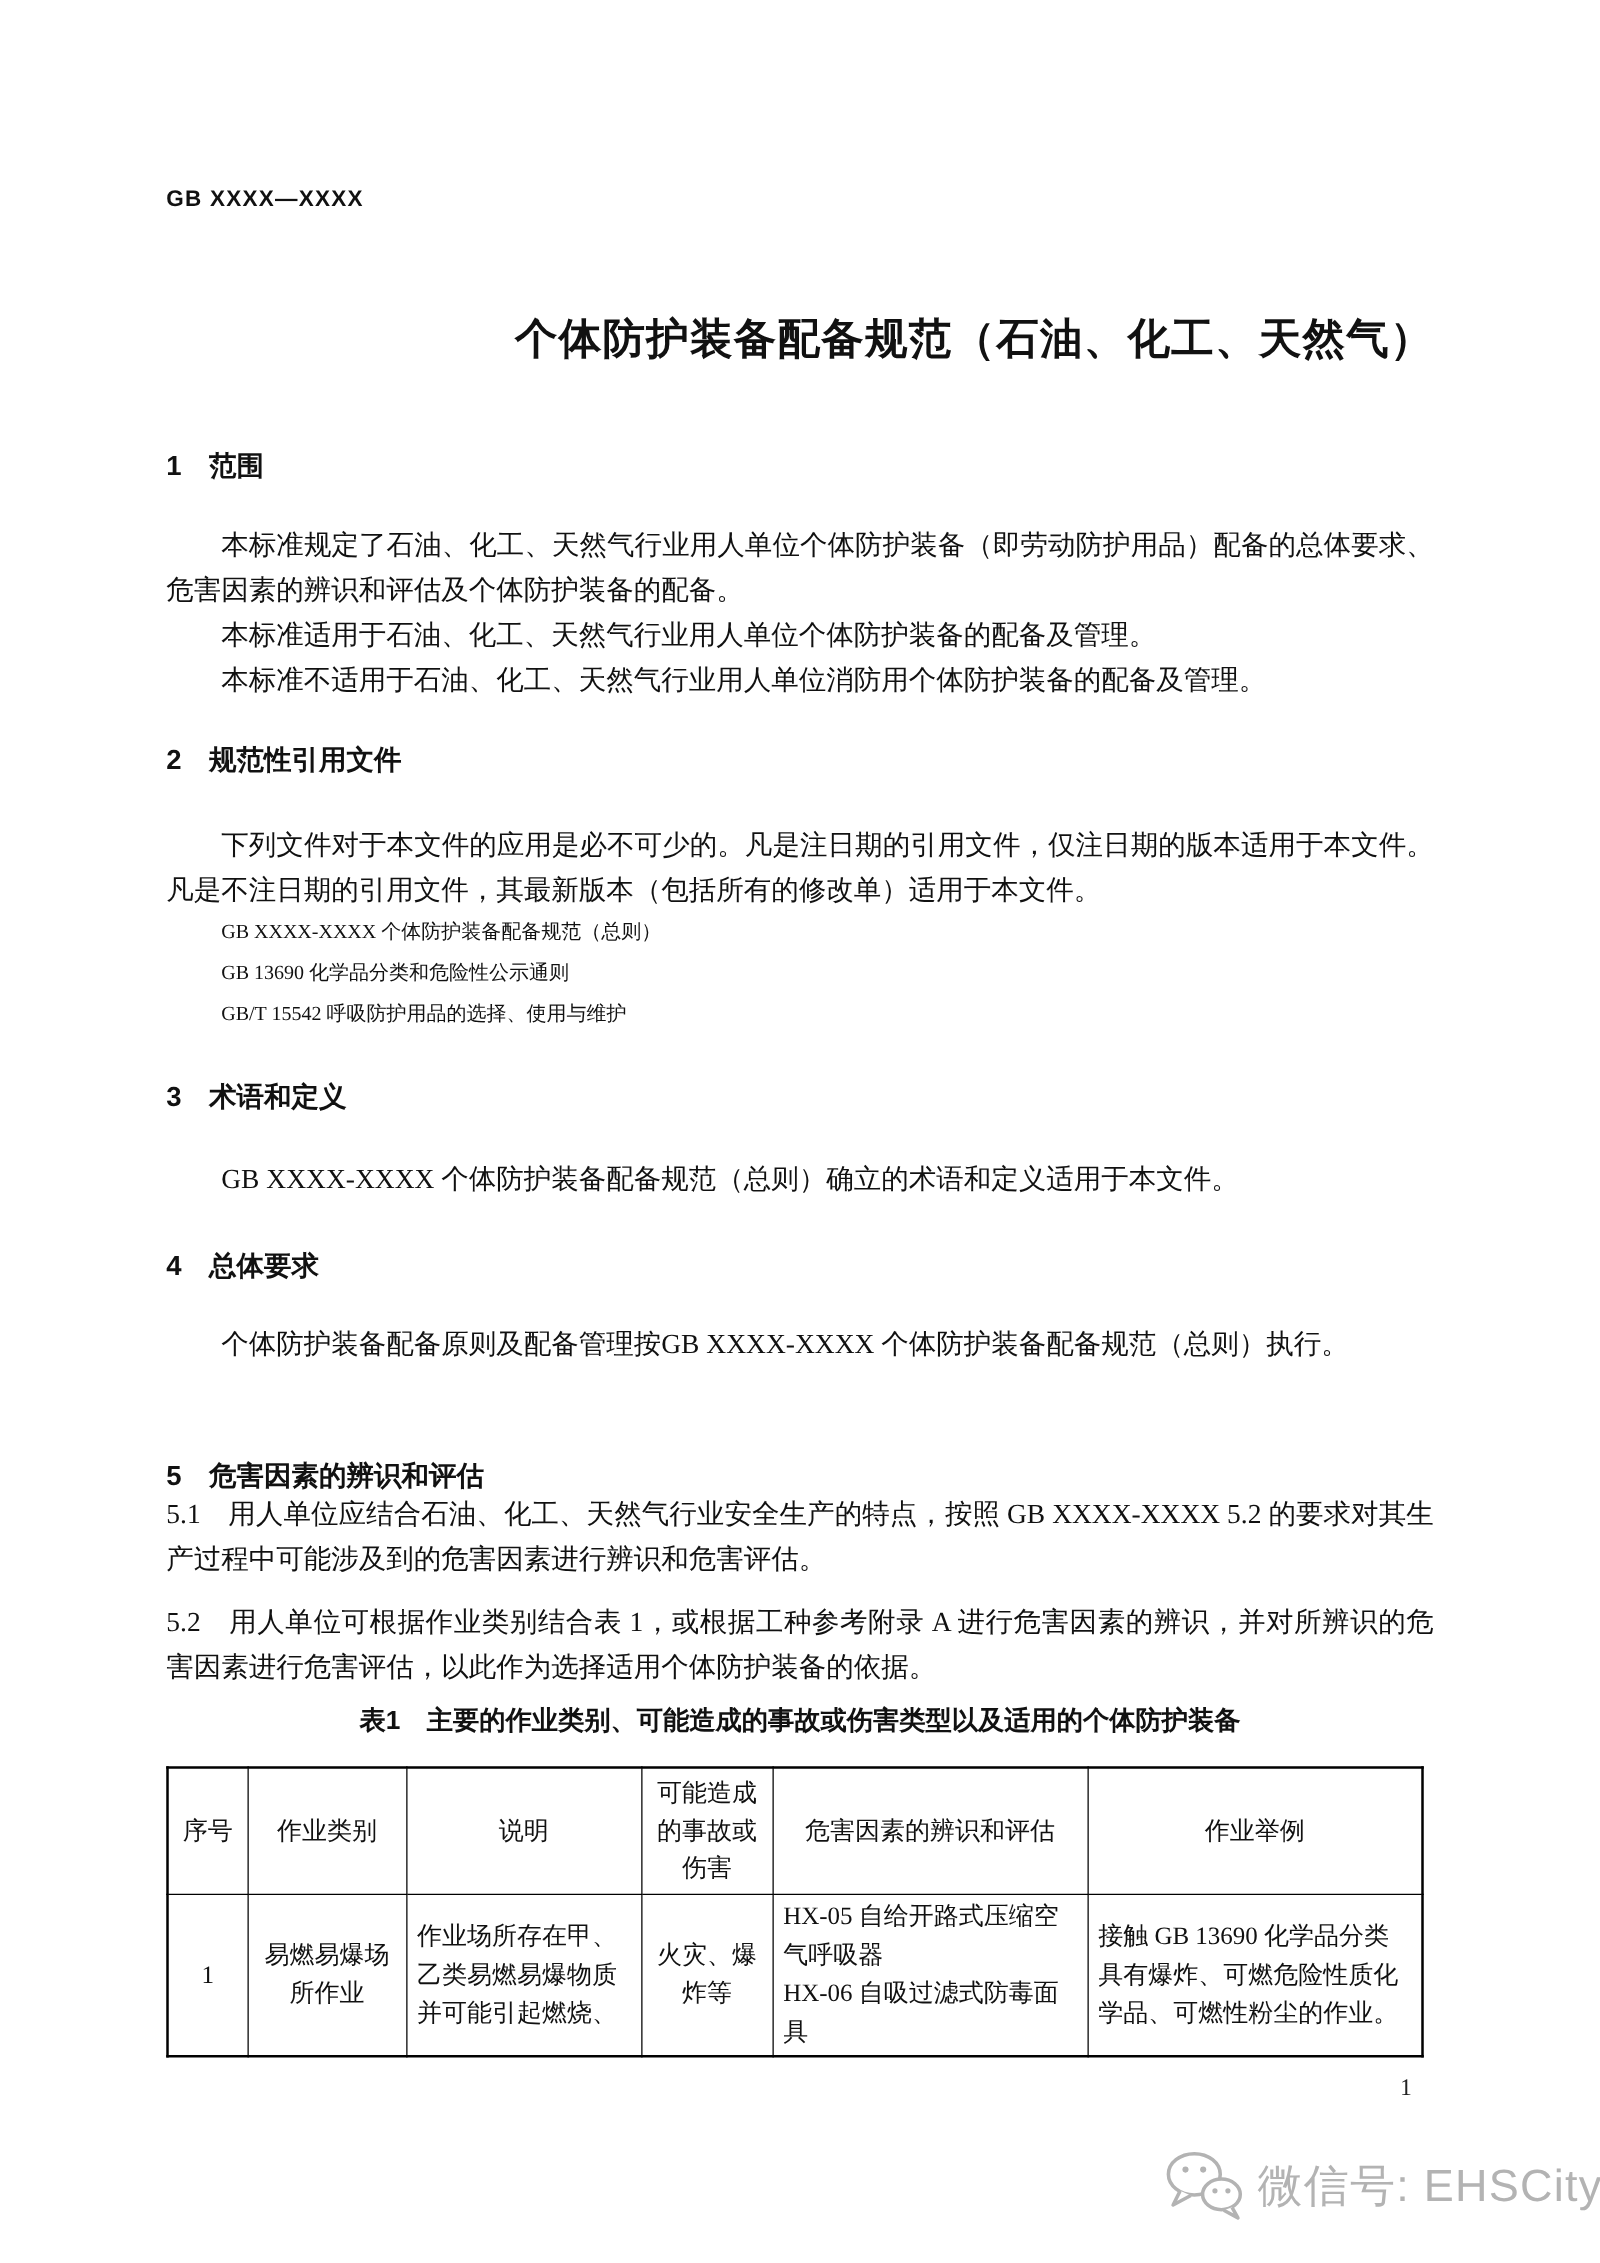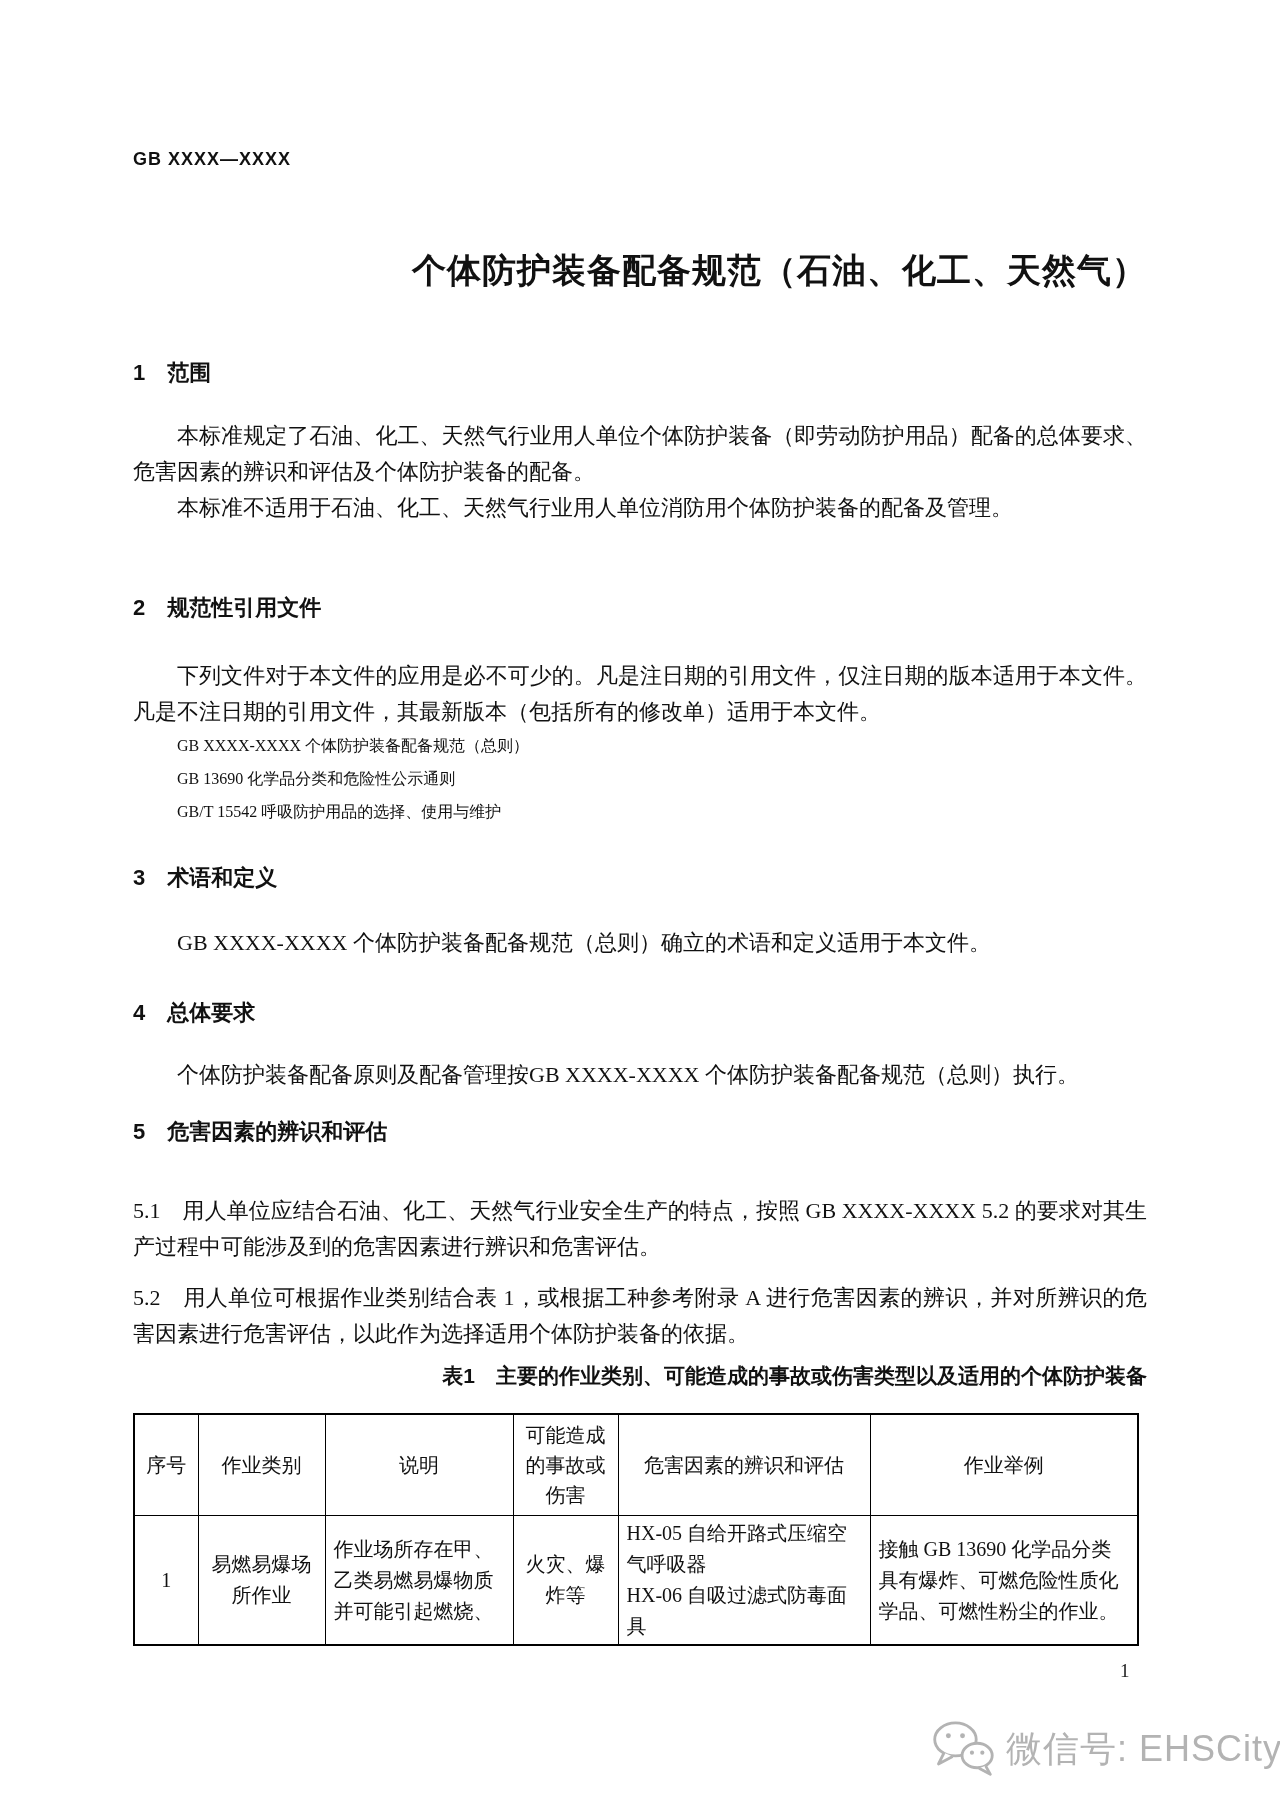--- a/index.html
+++ b/index.html
@@ -30,21 +30,21 @@
   }
   .body-p{
     font-size:22px;line-height:36px;text-align:justify;
     margin:0;
   }
   .indent{text-indent:44px;}
   .refs{font-size:16px;line-height:33px;padding-left:44px;}
   .refs div{white-space:nowrap;}
 
   .tbl-caption{
-    text-align:right;
+    text-align:center;
     font-family:"Liberation Sans", sans-serif;
     font-weight:bold;font-size:21px;
   }
   table.ppe{
     border-collapse:collapse;table-layout:fixed;
     width:1004px;
     border:2px solid #000;
     font-size:20px;
   }
   table.ppe th, table.ppe td{
@@ -87,20 +87,21 @@
   <div class="content">
 
     <div class="abs doc-number" style="top:149px;">GB XXXX—XXXX</div>
 
     <div class="abs doc-title" style="top:248px;">个体防护装备配备规范（石油、化工、天然气）</div>
 
     <div class="abs sec-heading" style="top:360px;">1　范围</div>
 
     <div class="abs" style="top:418px;">
       <p class="body-p indent">本标准规定了石油、化工、天然气行业用人单位个体防护装备（即劳动防护用品）配备的总体要求、危害因素的辨识和评估及个体防护装备的配备。</p>
+      <p class="body-p indent">本标准适用于石油、化工、天然气行业用人单位个体防护装备的配备及管理。</p>
       <p class="body-p indent">本标准不适用于石油、化工、天然气行业用人单位消防用个体防护装备的配备及管理。</p>
     </div>
 
     <div class="abs sec-heading" style="top:595px;">2　规范性引用文件</div>
 
     <div class="abs" style="top:658px;">
       <p class="body-p indent">下列文件对于本文件的应用是必不可少的。凡是注日期的引用文件，仅注日期的版本适用于本文件。凡是不注日期的引用文件，其最新版本（包括所有的修改单）适用于本文件。</p>
     </div>
 
     <div class="abs refs" style="top:729px;">
@@ -114,21 +115,21 @@
     <div class="abs" style="top:925px;">
       <p class="body-p indent">GB XXXX-XXXX 个体防护装备配备规范（总则）确立的术语和定义适用于本文件。</p>
     </div>
 
     <div class="abs sec-heading" style="top:1000px;">4　总体要求</div>
 
     <div class="abs" style="top:1057px;">
       <p class="body-p indent">个体防护装备配备原则及配备管理按GB XXXX-XXXX 个体防护装备配备规范（总则）执行。</p>
     </div>
 
-    <div class="abs sec-heading" style="top:1119px;">5　危害因素的辨识和评估</div>
+    <div class="abs sec-heading" style="top:1168px;">5　危害因素的辨识和评估</div>
 
     <div class="abs" style="top:1193px;">
       <p class="body-p">5.1　用人单位应结合石油、化工、天然气行业安全生产的特点，按照 GB XXXX-XXXX 5.2 的要求对其生产过程中可能涉及到的危害因素进行辨识和危害评估。</p>
     </div>
 
     <div class="abs" style="top:1280px;">
       <p class="body-p">5.2　用人单位可根据作业类别结合表 1，或根据工种参考附录 A 进行危害因素的辨识，并对所辨识的危害因素进行危害评估，以此作为选择适用个体防护装备的依据。</p>
     </div>
 
     <div class="abs tbl-caption" style="top:1362px;">表1　主要的作业类别、可能造成的事故或伤害类型以及适用的个体防护装备</div>

